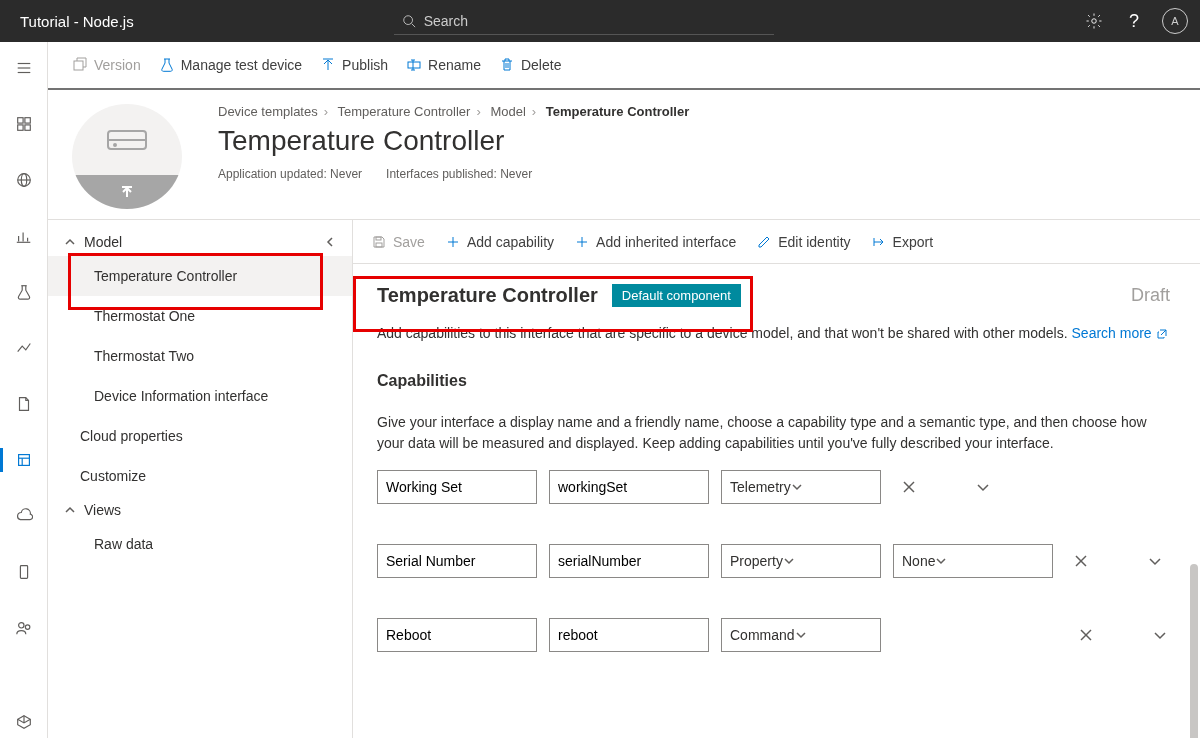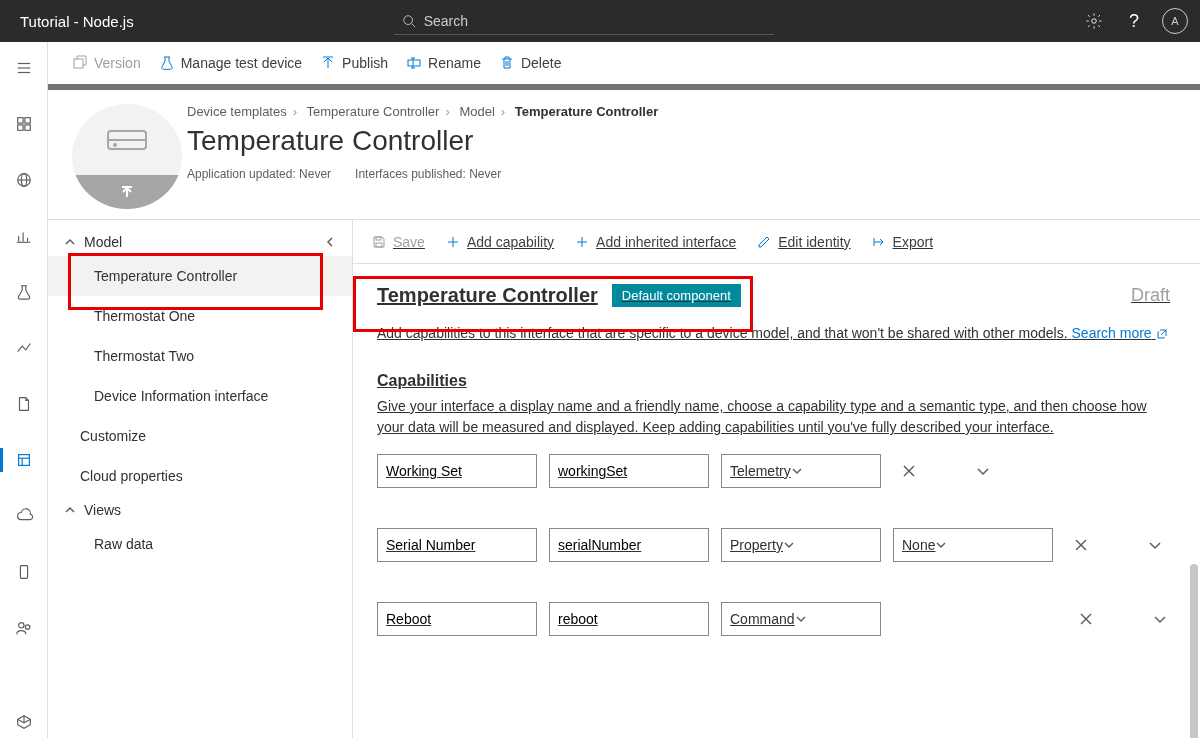--- a/index.html
+++ b/index.html
@@ -9,40 +9,40 @@
 .topbar { height: 42px; background: #2b2b2b; color: #fff; display: flex; align-items: center; padding: 0 12px; }
 .topbar .app-title { font-size: 15px; margin-left: 8px; }
 .topbar .search { margin-left: 260px; display: flex; align-items: center; width: 380px; height: 28px; background: transparent; color: #ccc; border-bottom: 1px solid #555; padding: 0 8px; }
 .topbar .search svg { width: 14px; height: 14px; fill: #ccc; margin-right: 8px; }
 .topbar .right-icons { margin-left: auto; display: flex; gap: 16px; align-items: center; }
 .topbar .right-icons .iconbtn { width: 24px; height: 24px; display:flex; align-items:center; justify-content:center; color:#fff; cursor:pointer; }
 .topbar .right-icons svg { width: 18px; height: 18px; fill: none; stroke: #fff; stroke-width: 1.2; }
 .avatar-circle { width:26px; height:26px; border:1px solid #ccc; border-radius:50%; display:flex; align-items:center; justify-content:center; font-size:11px; color:#ccc; }
 
 
-.cmdbar { height: 48px; border-bottom: 6px solid #737373; display: flex; align-items: center; padding-left: 72px; gap: 18px; }
+.cmdbar { height: 48px; border-bottom: 2px solid #737373; display: flex; align-items: center; padding-left: 72px; gap: 18px; }
 .cmdbtn { display:flex; align-items:center; gap:6px; font-size:14px; color:#323130; cursor:pointer; }
 .cmdbtn.blue { color:#404040; }
 .cmdbtn.disabled { color:#a19f9d; }
 .cmdbtn svg { width:16px; height:16px; }
 
 
 .rail { position:absolute; left:0; top:42px; bottom:0; width:48px; background:#fff; border-right:1px solid #e1dfdd; display:flex; flex-direction:column; align-items:center; padding-top:10px; gap:24px; }
 .rail .railbtn { width:48px; height:32px; display:flex; align-items:center; justify-content:center; color:#605e5c; cursor:pointer; position:relative;}
 .rail .railbtn svg { width:18px; height:18px; fill:none; stroke:#605e5c; stroke-width:1.3; }
 .rail .railbtn.active { color:#0078d4; }
 .rail .railbtn.active::before { content:""; position:absolute; left:0; top:4px; bottom:4px; width:3px; background:#0078d4; }
 .rail .railbtn.active svg { stroke:#0078d4; }
 .rail .spacer { flex:1; }
 
 
 .main { position:absolute; left:48px; right:0; top:90px; bottom:0; display:flex; flex-direction:column; }
 
 
-.header { padding: 14px 24px 10px 24px; display:flex; gap:5px; }
+.header { padding: 14px 24px 10px 24px; display:flex; gap:36px; }
 .device-icon { width:110px; height:105px; border-radius:50%; background:#f3f2f1; display:flex; flex-direction:column; align-items:center; justify-content:flex-end; overflow:hidden; }
 .device-icon .top { flex:1; display:flex; align-items:center; justify-content:center; }
 .device-icon .bot { height:34px; width:100%; background:#a6a6a6; display:flex; align-items:center; justify-content:center; }
 .device-icon svg { width:44px; height:30px; fill:none; stroke:#a6a6a6; stroke-width:2; }
 .device-icon .bot svg { stroke:#fff; width:18px; height:18px; }
 
 .breadcrumb { font-size:13px; color:#605e5c; margin-bottom:6px; }
 .breadcrumb a { color:#605e5c; text-decoration:none; cursor:pointer; }
 .breadcrumb .sep { margin:0 6px; color:#a19f9d; }
 .breadcrumb .current { color:#323130; font-weight:600; }
@@ -55,21 +55,21 @@
 
 .tree { width:305px; border-right:1px solid #e1dfdd; padding:8px 0; position:relative; }
 .tree-header { display:flex; align-items:center; justify-content:space-between; padding:6px 16px; font-size:14px; cursor:pointer; }
 .tree-header svg { width:12px; height:12px; stroke:#605e5c; fill:none; stroke-width:1.5; }
 .tree-item { padding:12px 12px 12px 32px; font-size:14px; cursor:pointer; }
 .tree-item.sub { padding-left:46px; }
 .tree-item.selected { background:#f3f2f1; }
 .redbox { position:absolute; border:3px solid #e60000; pointer-events:none; }
 
 
-.editor { flex:1; display:flex; flex-direction:column; overflow:hidden; position:relative;text-decoration:underline; }
+.editor { flex:1; display:flex; flex-direction:column; overflow:hidden; position:relative; }
 .editor-toolbar { height:44px; border-bottom:1px solid #e1dfdd; display:flex; align-items:center; gap:20px; padding:0 18px; }
 .editor-body { padding:20px 24px; overflow-y:auto; flex:1; }
 .interface-title { display:flex; align-items:center; gap:14px; }
 .interface-title h2 { font-size:20px; font-weight:600; }
 .badge { background:#008a9e; color:#fff; font-size:13px; padding:4px 10px; }
 .draft { margin-left:auto; color:#a19f9d; font-size:18px; margin-right:6px; }
 .desc { margin-top:16px; font-size:14px; color:#323130; line-height:1.5; }
 .desc a { color:#0078d4; text-decoration:none; }
 .desc svg { width:12px; height:12px; vertical-align:middle; fill:#0078d4; }
 
@@ -294,22 +294,22 @@
             <span>Model</span>
           </span>
         <svg viewBox="0 0 12 12">
             <polyline points="8,2 4,6 8,10"></polyline>
           </svg>
       </div>
       <div class="tree-item sub selected"><span>Temperature Controller</span></div>
       <div class="tree-item sub"><span>Thermostat One</span></div>
       <div class="tree-item sub"><span>Thermostat Two</span></div>
       <div class="tree-item sub"><span>Device Information interface</span></div>
+      <div class="tree-item"><span>Cloud properties</span></div>
       <div class="tree-item"><span>Customize</span></div>
-      <div class="tree-item"><span>Cloud properties</span></div>
       <div class="tree-header" style="padding-left:16px">
         <span style="display:flex;align-items:center;gap:8px">
             <svg viewBox="0 0 12 12">
               <polyline points="2,8 6,4 10,8"></polyline>
             </svg>
             <span>Views</span>
           </span>
       </div>
       <div class="tree-item sub"><span>Raw data</span></div>
 
@@ -366,21 +366,21 @@
 
         <p class="desc">
           <span>Add capabilities to this interface that are specific to a device model, and that won't be shared with other models.</span>
           <a><span>Search more</span> <svg viewBox="0 0 12 12">
                 <path d="M4 2h6v6M10 2L5 7" stroke="#0078d4" fill="none"></path>
                 <path d="M8 9v1H2V4h1" stroke="#0078d4" fill="none"></path>
               </svg></a>
         </p>
 
         <h3 class="section-title">Capabilities</h3>
-        <p class="desc" style="margin-top:6px">Give your interface a display name and a friendly name, choose a capability type and a semantic type, and then choose how your data will be measured and displayed. Keep adding capabilities until you've fully described your interface.</p>
+        <p class="desc" style="margin-top:22px">Give your interface a display name and a friendly name, choose a capability type and a semantic type, and then choose how your data will be measured and displayed. Keep adding capabilities until you've fully described your interface.</p>
 
 
         <div class="cap-row">
           <input value="Working Set" style="">
           <input value="workingSet" style="">
           <div class="select">
               <span>Telemetry</span>
               <svg viewBox="0 0 12 12">
                 <polyline points="2,4 6,8 10,4"></polyline>
               </svg>

